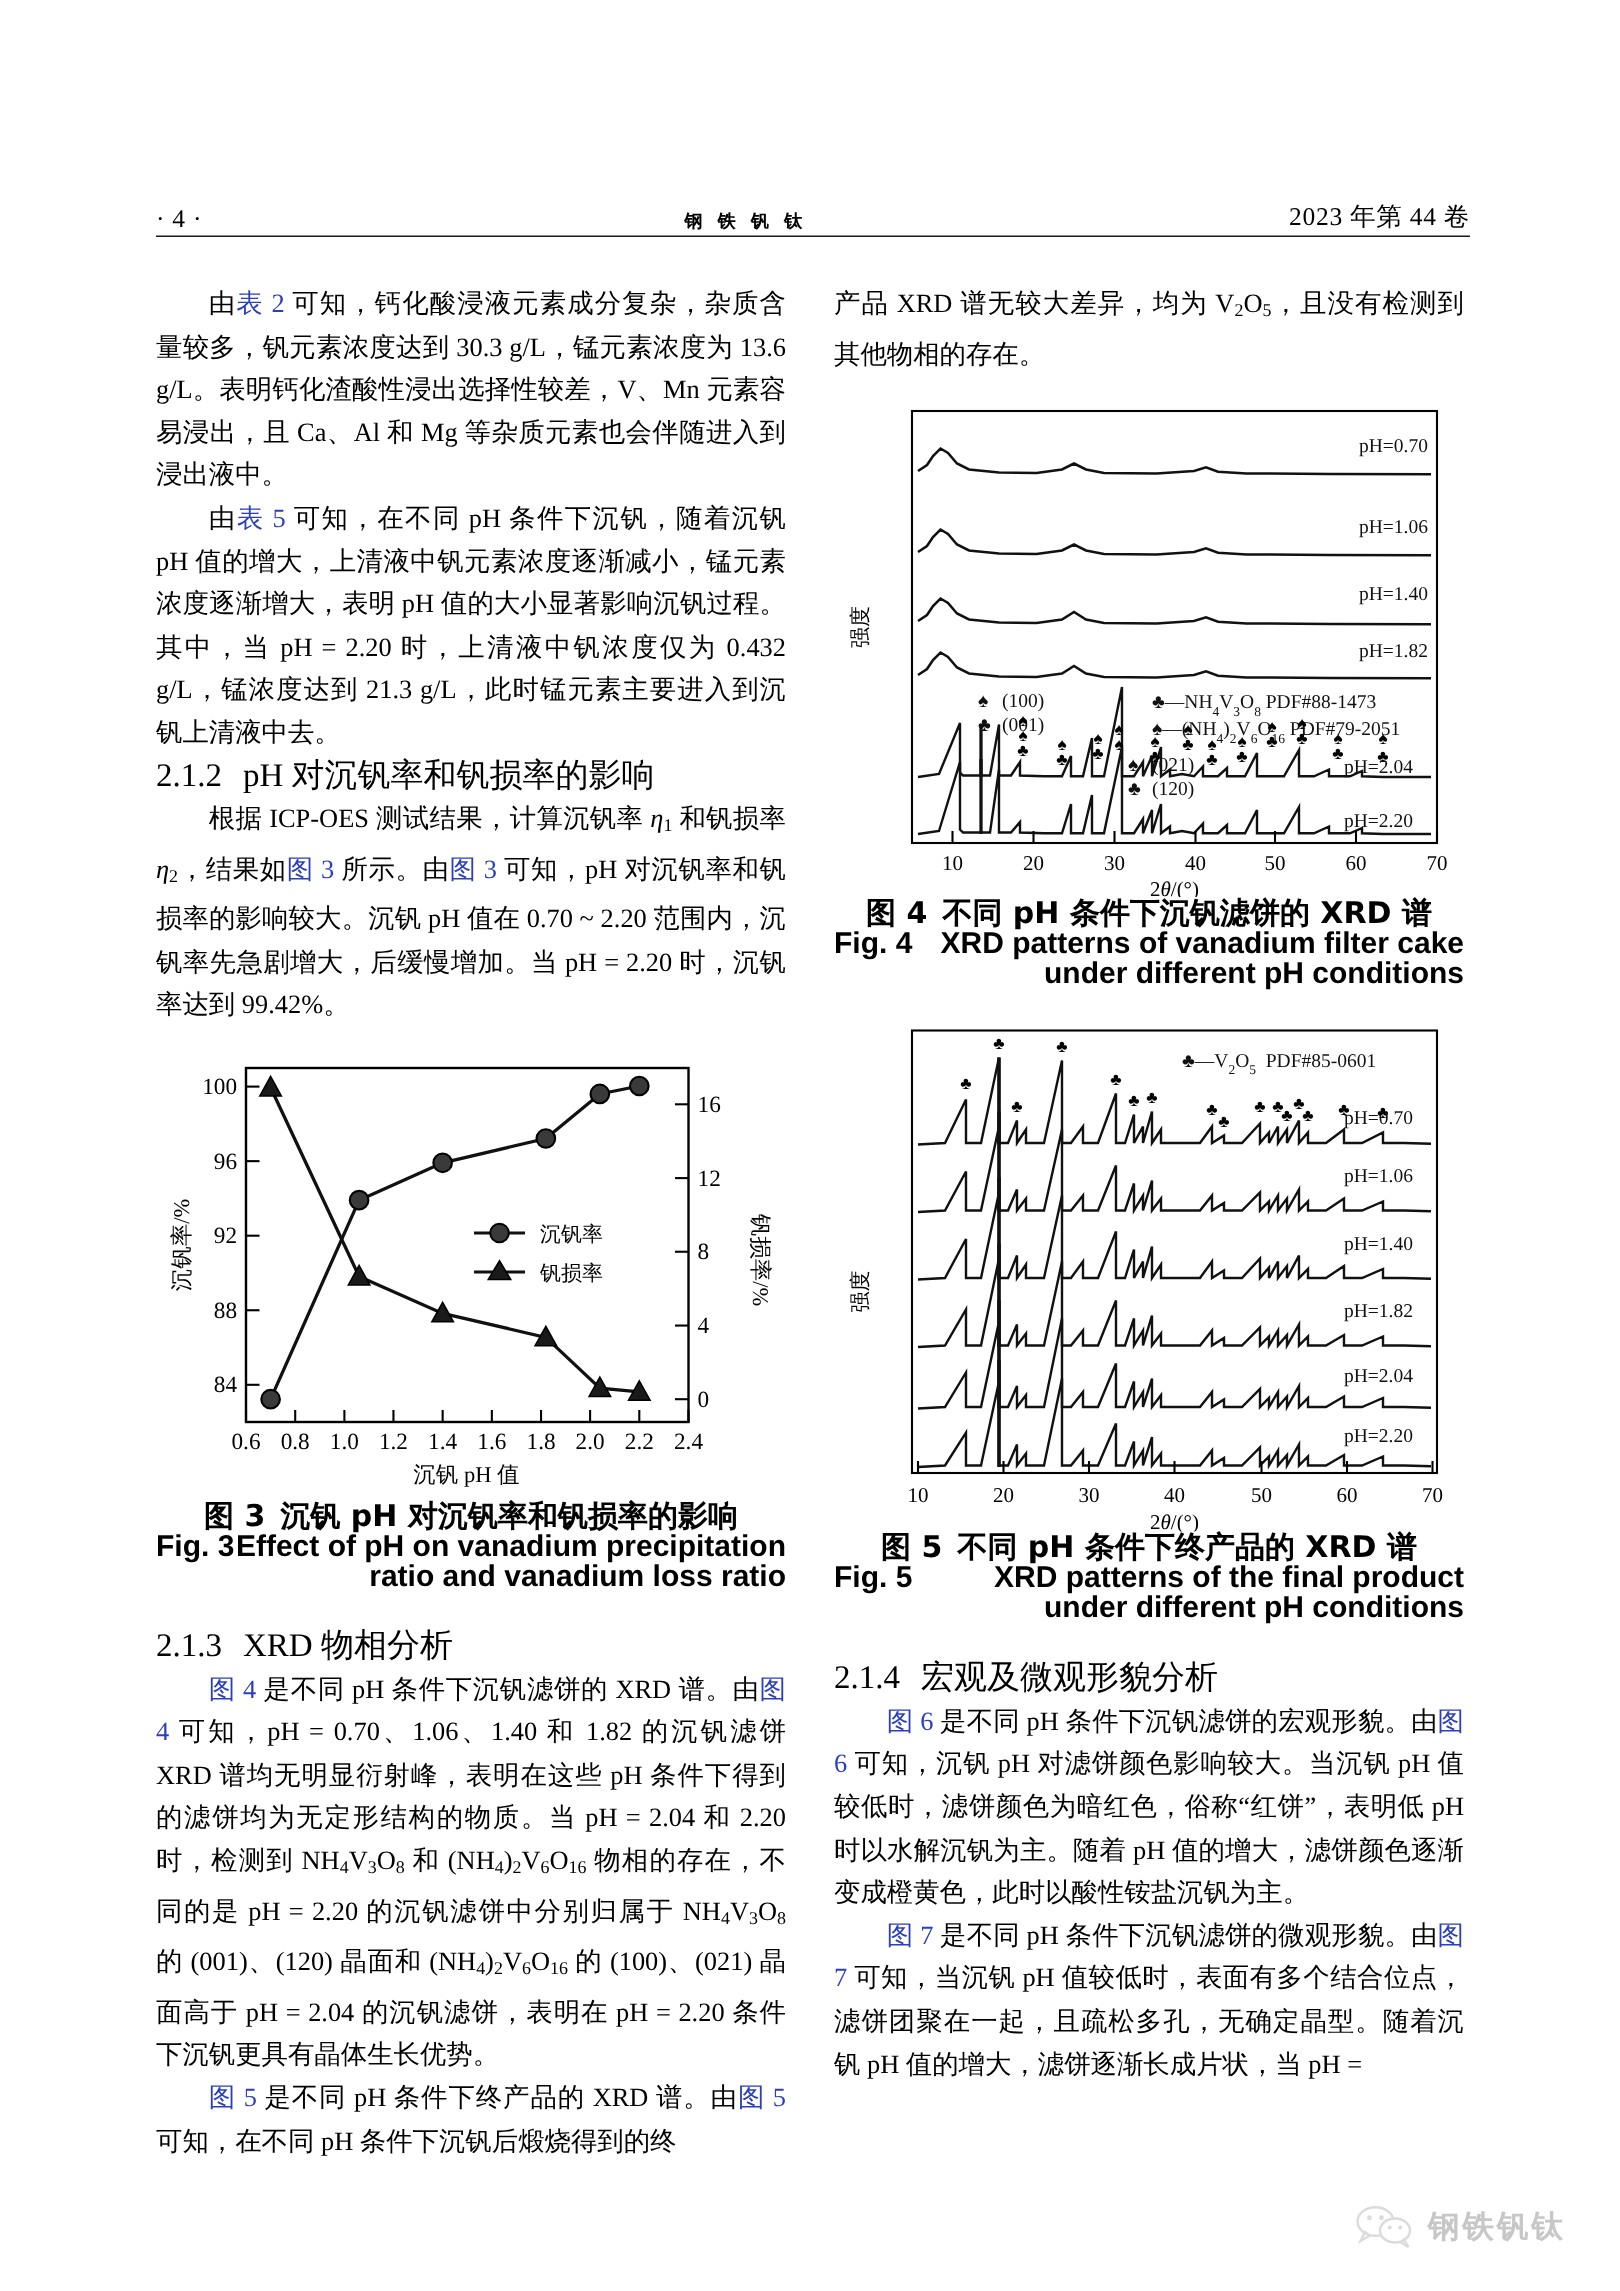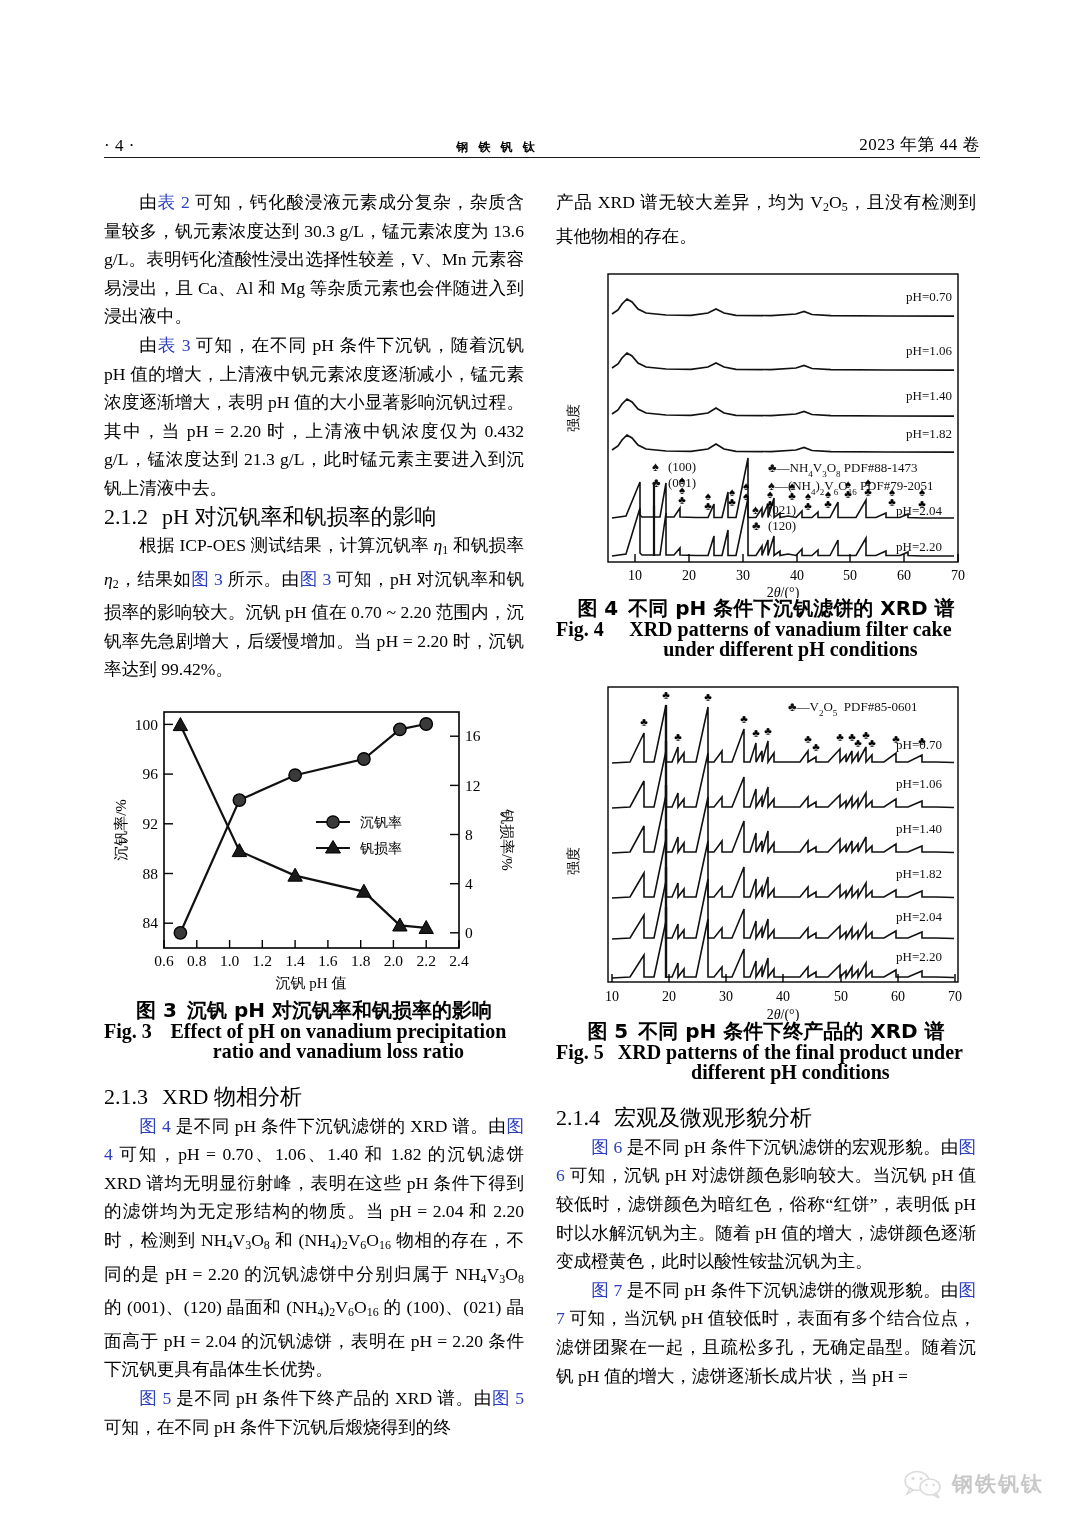--- a/index.html
+++ b/index.html
@@ -88,24 +88,24 @@
     line-height: 20px;
     font-weight: bold;
     text-align: center;
   }
   .figcap-cn { text-align: center; margin-bottom: 1px; }
   .figcap-cn .lbl { margin-right: 10px; }
   .figcap-en {
     text-align: left;
     display: flex;
     gap: 1px;
-    font-family: Liberation Serif, serif;
+    font-family: Liberation Sans, sans-serif;
   }
   .figcap-en .fignum { white-space: nowrap; }
-  .figcap-en .figtext { flex: 1; text-align: center; }
+  .figcap-en .figtext { flex: 1; text-align: right; }
 
   
   .fig3-wrap {
     position: relative;
     width: 420px;
     height: 300px;
   }
   svg { display: block; }
   .axlabel {
     font-family: "Liberation Serif", serif;
@@ -167,21 +167,21 @@
   </div>
   <div class="header-rule"></div>
 
   <div class="col col-left">
 
     <p class="para">
       由<span class="ref">表 2</span> 可知，钙化酸浸液元素成分复杂，杂质含量较多，钒元素浓度达到 30.3 g/L，锰元素浓度为 13.6 g/L。表明钙化渣酸性浸出选择性较差，V、Mn 元素容易浸出，且 Ca、Al 和 Mg 等杂质元素也会伴随进入到浸出液中。
     </p>
 
     <p class="para">
-      由<span class="ref">表 3</span> 可知，在不同 pH 条件下沉钒，随着沉钒 pH 值的增大，上清液中钒元素浓度逐渐减小，锰元素浓度逐渐增大，表明 pH 值的大小显著影响沉钒过程。其中，当 pH = 2.20 时，上清液中钒浓度仅为 0.432 g/L，锰浓度达到 21.3 g/L，此时锰元素主要进入到沉钒上清液中去。
+      由<span class="ref">表 5</span> 可知，在不同 pH 条件下沉钒，随着沉钒 pH 值的增大，上清液中钒元素浓度逐渐减小，锰元素浓度逐渐增大，表明 pH 值的大小显著影响沉钒过程。其中，当 pH = 2.20 时，上清液中钒浓度仅为 0.432 g/L，锰浓度达到 21.3 g/L，此时锰元素主要进入到沉钒上清液中去。
     </p>
 
     <h4 class="subhead">
       <span class="num">2.1.2</span><span>pH 对沉钒率和钒损率的影响</span>
     </h4>
 
     <p class="para">
       根据 ICP-OES 测试结果，计算沉钒率 <span class="ital">η</span><sub>1</sub> 和钒损率 <span class="ital">η</span><sub>2</sub>，结果如<span class="ref">图 3</span> 所示。由<span class="ref">图 3</span> 可知，pH 对沉钒率和钒损率的影响较大。沉钒 pH 值在 0.70 ~ 2.20 范围内，沉钒率先急剧增大，后缓慢增加。当 pH = 2.20 时，沉钒率达到 99.42%。
     </p>
 

